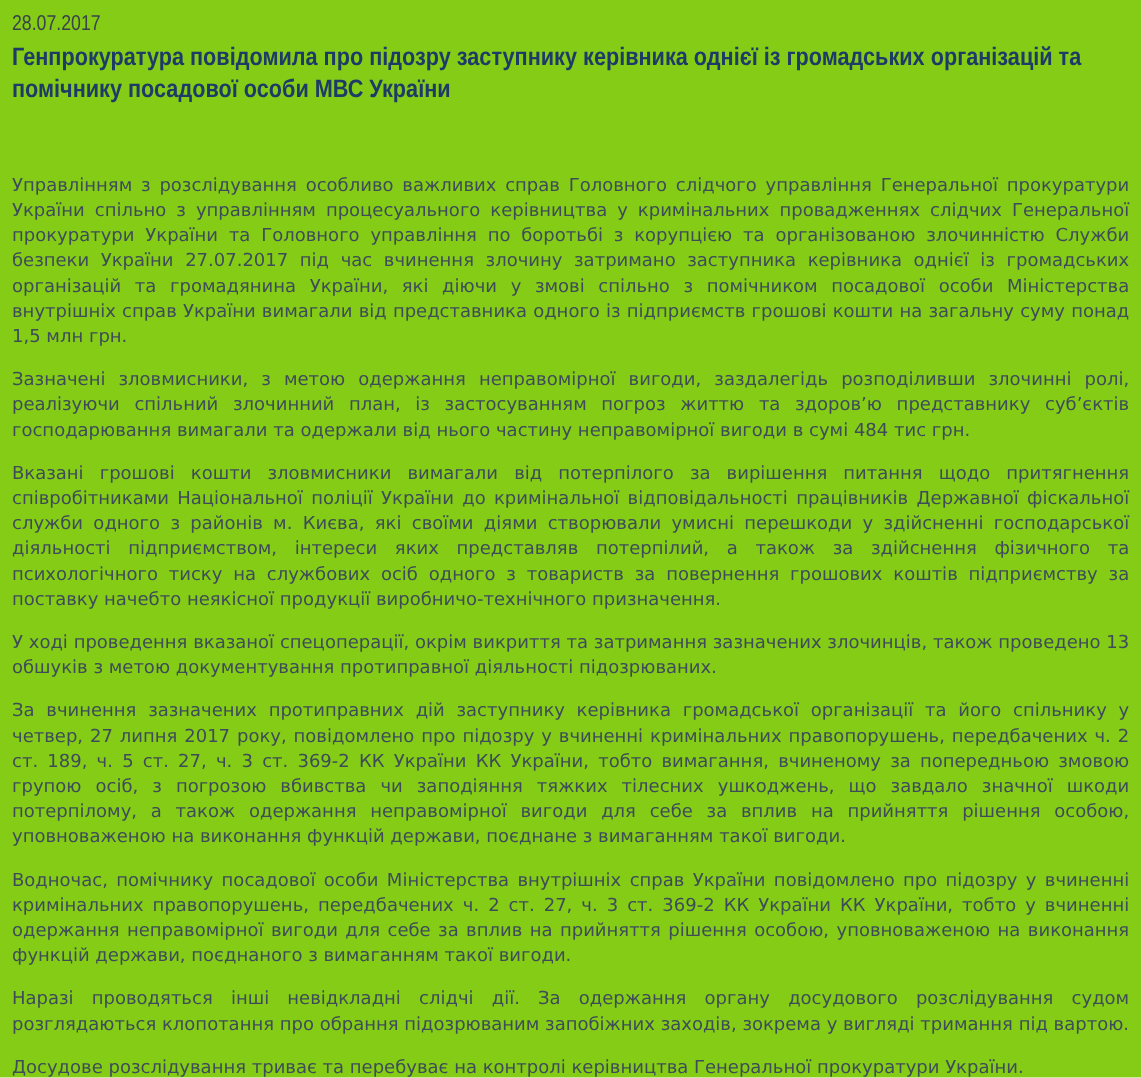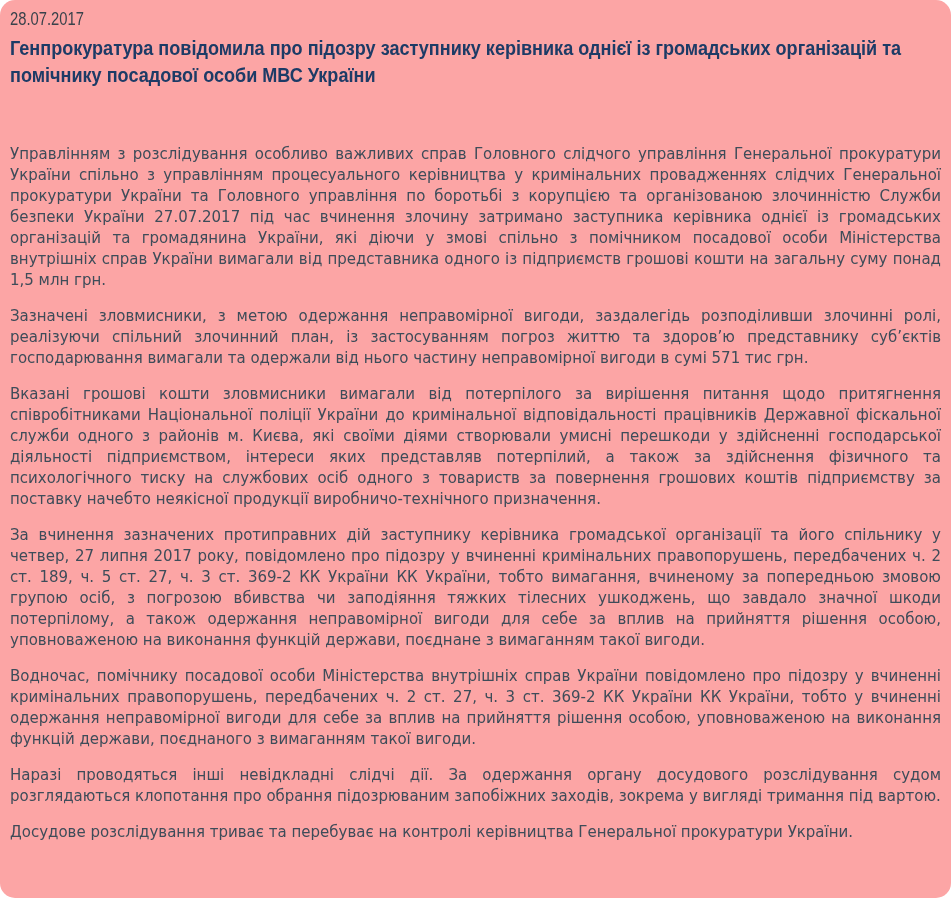--- a/index.html
+++ b/index.html
@@ -3,26 +3,25 @@
 <meta charset="utf-8">
 <style>
   html, body {
     margin: 0;
     padding: 0;
     background: #ffffff;
   }
   .page {
     width: 951px;
     height: 898px;
-    background: #fca5a5;
+    background: #84cc16;
     box-sizing: border-box;
     padding: 8px 10px 0 10px;
     overflow: hidden;
     font-family: "DejaVu Sans", sans-serif;
-    border-radius: 15px;
   }
   .date {
     font-family: "Liberation Sans", sans-serif;
     font-size: 18px;
     line-height: 22px;
     color: #3a424b;
     transform: scaleX(0.82);
     transform-origin: 0 50%;
     white-space: nowrap;
     margin: 0 0 4px 0;
@@ -50,21 +49,22 @@
 <body>
 
 <div class="page">
 
   <div class="date">28.07.2017</div>
 
   <h1 class="title">Генпрокуратура повідомила про підозру заступнику керівника однієї із громадських організацій та помічнику посадової особи МВС України</h1>
 
   <div class="body-text">
     <p>Управлінням з розслідування особливо важливих справ Головного слідчого управління Генеральної прокуратури України спільно з управлінням процесуального керівництва у кримінальних провадженнях слідчих Генеральної прокуратури України та Головного управління по боротьбі з корупцією та організованою злочинністю Служби безпеки України 27.07.2017 під час вчинення злочину затримано заступника керівника однієї із громадських організацій та громадянина України, які діючи у змові спільно з помічником посадової особи Міністерства внутрішніх справ України вимагали від представника одного із підприємств грошові кошти на загальну суму понад 1,5 млн грн.</p>
-    <p>Зазначені зловмисники, з метою одержання неправомірної вигоди, заздалегідь розподіливши злочинні ролі, реалізуючи спільний злочинний план, із застосуванням погроз життю та здоров’ю представнику суб’єктів господарювання вимагали та одержали від нього частину неправомірної вигоди в сумі 571 тис грн.</p>
+    <p>Зазначені зловмисники, з метою одержання неправомірної вигоди, заздалегідь розподіливши злочинні ролі, реалізуючи спільний злочинний план, із застосуванням погроз життю та здоров’ю представнику суб’єктів господарювання вимагали та одержали від нього частину неправомірної вигоди в сумі 484 тис грн.</p>
     <p>Вказані грошові кошти зловмисники вимагали від потерпілого за вирішення питання щодо притягнення співробітниками Національної поліції України до кримінальної відповідальності працівників Державної фіскальної служби одного з районів м. Києва, які своїми діями створювали умисні перешкоди у здійсненні господарської діяльності підприємством, інтереси яких представляв потерпілий, а також за здійснення фізичного та психологічного тиску на службових осіб одного з товариств за повернення грошових коштів підприємству за поставку начебто неякісної продукції виробничо-технічного призначення.</p>
+    <p>У ході проведення вказаної спецоперації, окрім викриття та затримання зазначених злочинців, також проведено 13 обшуків з метою документування протиправної діяльності підозрюваних.</p>
     <p>За вчинення зазначених протиправних дій заступнику керівника громадської організації та його спільнику у четвер, 27 липня 2017 року, повідомлено про підозру у вчиненні кримінальних правопорушень, передбачених ч. 2 ст. 189, ч. 5 ст. 27, ч. 3 ст. 369-2 КК України КК України, тобто вимагання, вчиненому за попередньою змовою групою осіб, з погрозою вбивства чи заподіяння тяжких тілесних ушкоджень, що завдало значної шкоди потерпілому, а також одержання неправомірної вигоди для себе за вплив на прийняття рішення особою, уповноваженою на виконання функцій держави, поєднане з вимаганням такої вигоди.</p>
     <p>Водночас, помічнику посадової особи Міністерства внутрішніх справ України повідомлено про підозру у вчиненні кримінальних правопорушень, передбачених ч. 2 ст. 27, ч. 3 ст. 369-2 КК України КК України, тобто у вчиненні одержання неправомірної вигоди для себе за вплив на прийняття рішення особою, уповноваженою на виконання функцій держави, поєднаного з вимаганням такої вигоди.</p>
     <p>Наразі проводяться інші невідкладні слідчі дії. За одержання органу досудового розслідування судом розглядаються клопотання про обрання підозрюваним запобіжних заходів, зокрема у вигляді тримання під вартою.</p>
     <p>Досудове розслідування триває та перебуває на контролі керівництва Генеральної прокуратури України.</p>
   </div>
 
 </div>
 
 </body></html>

